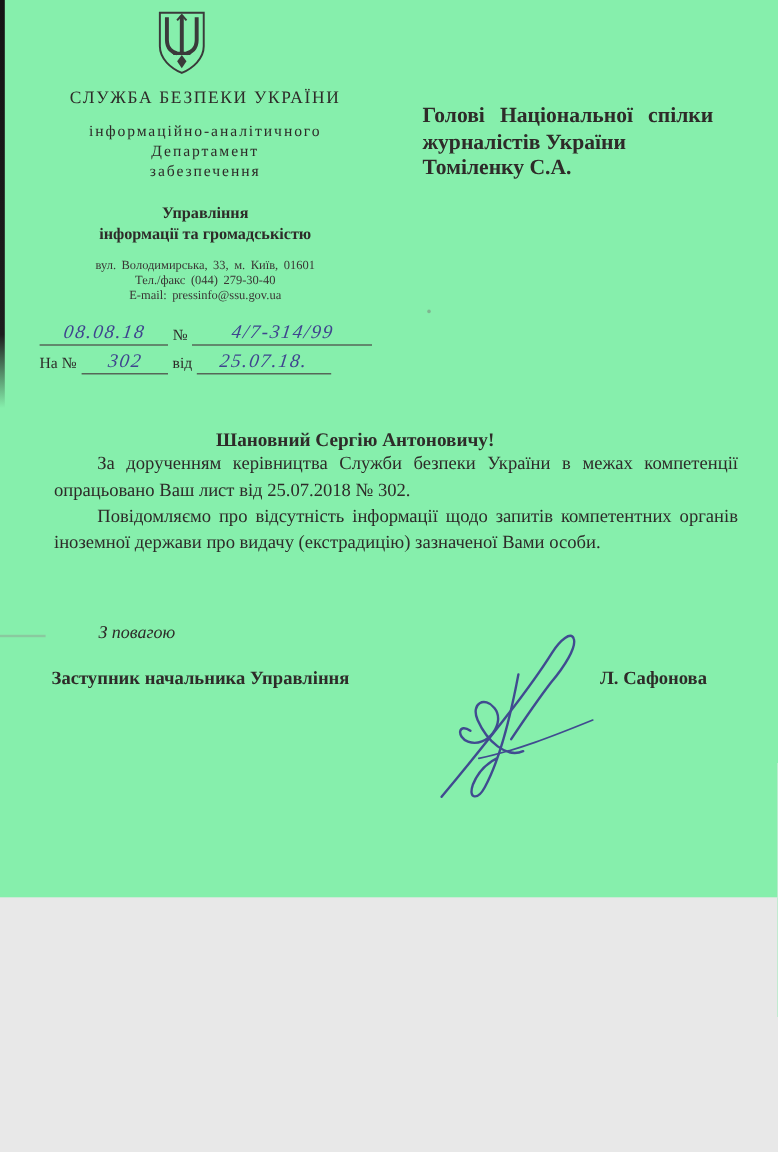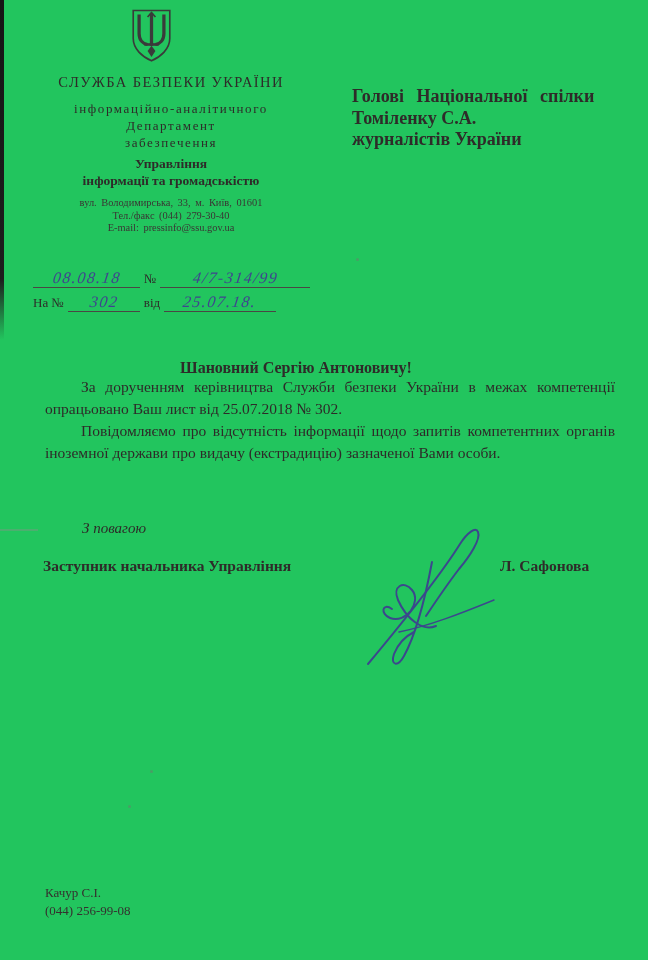--- a/index.html
+++ b/index.html
@@ -1,34 +1,34 @@
 <!DOCTYPE html>
 <html><head>
 <meta charset="utf-8">
 <style>
   html,body{margin:0;padding:0;background:#e8e8e8;}
   .page{
-    position:relative;width:648px;height:960px;margin:0 auto;
-    background:#22c55e;
+    position:relative;width:648px;height:748px;margin:0 auto;
+    background:#86efac;
     font-family:"Liberation Serif","DejaVu Serif",serif;
     color:#2e2b29;overflow:hidden;
   }
   
   .scan-edge{position:absolute;left:0;top:0;width:4px;height:340px;
     background:linear-gradient(to bottom,#151515 0%,#1d1d1d 82%,rgba(30,30,30,0) 100%);}
   .scan-line{position:absolute;left:0;top:529px;width:38px;height:2px;background:rgba(145,140,140,.38);}
   .speck{position:absolute;width:3px;height:3px;border-radius:50%;background:rgba(120,112,110,.45);}
 
   
   .lh{position:absolute;left:30px;top:8px;width:282px;text-align:center;}
   .emblem{display:block;margin:0 auto;transform:translateX(-20px);}
   .org-name{margin-top:10px;font-size:14.5px;letter-spacing:1.4px;white-space:nowrap;}
   .dept{margin-top:9px;font-size:13px;letter-spacing:1.6px;line-height:17px;}
-  .division{margin-top:4px;font-weight:bold;font-size:13.5px;line-height:17px;text-align:center;}
-  .addr{margin-top:8px;font-size:10.4px;line-height:12.5px;word-spacing:2px;color:#3a3634;}
+  .division{margin-top:18px;font-weight:bold;font-size:13.5px;line-height:17px;text-align:center;}
+  .addr{margin-top:13px;font-size:10.4px;line-height:12.5px;word-spacing:2px;color:#3a3634;}
 
   
   .ref{position:absolute;left:33px;top:264px;width:290px;font-size:13px;}
   .ref-row{display:flex;align-items:flex-end;height:24px;}
   .u{display:inline-flex;align-items:flex-end;justify-content:center;border-bottom:1.2px solid #4a4644;height:24px;}
   .hand{font-style:italic;color:#3f458f;font-size:16px;letter-spacing:1.5px;
         transform:skewX(-8deg);white-space:nowrap;line-height:1;padding-bottom:1px;}
   .ref-label{padding:0 4px 1px 4px;white-space:nowrap;}
 
   
@@ -107,22 +107,22 @@
       </span>
       <span class="ref-label">від</span>
       <span class="u" style="width:112px">
         <span class="hand">25.07.18.</span>
       </span>
     </div>
   </div>
 
   <div class="recipient">
     <div class="l0">Голові Національної спілки</div>
+    <div>журналістів України</div>
     <div>Томіленку С.А.</div>
-    <div>журналістів України</div>
   </div>
 
   <div class="salutation">Шановний Сергію Антоновичу!</div>
   <div class="body-text">
     <p>За дорученням керівництва Служби безпеки України в межах компетенції опрацьовано Ваш лист від 25.07.2018 № 302.</p>
     <p>Повідомляємо про відсутність інформації щодо запитів компетентних органів іноземної держави про видачу (екстрадицію) зазначеної Вами особи.</p>
   </div>
 
   <div class="closing">З повагою</div>
   <div class="position-title">Заступник начальника Управління</div>

